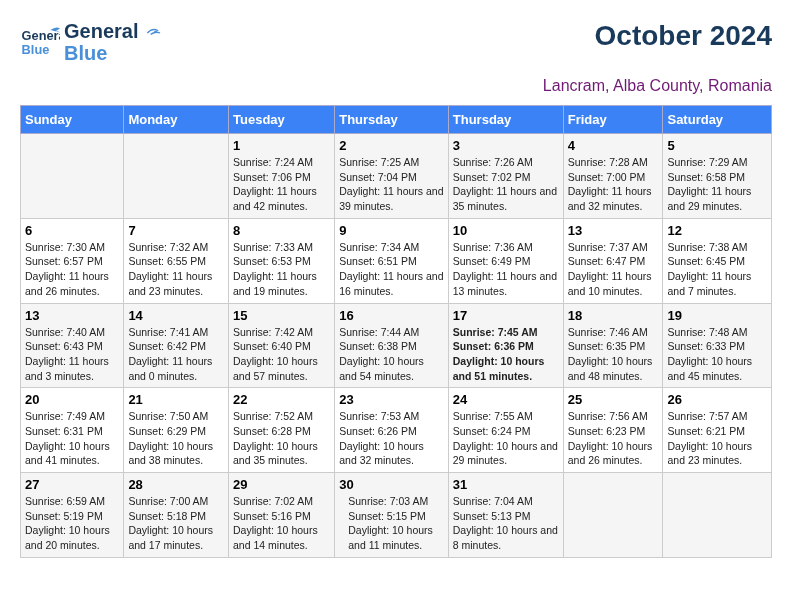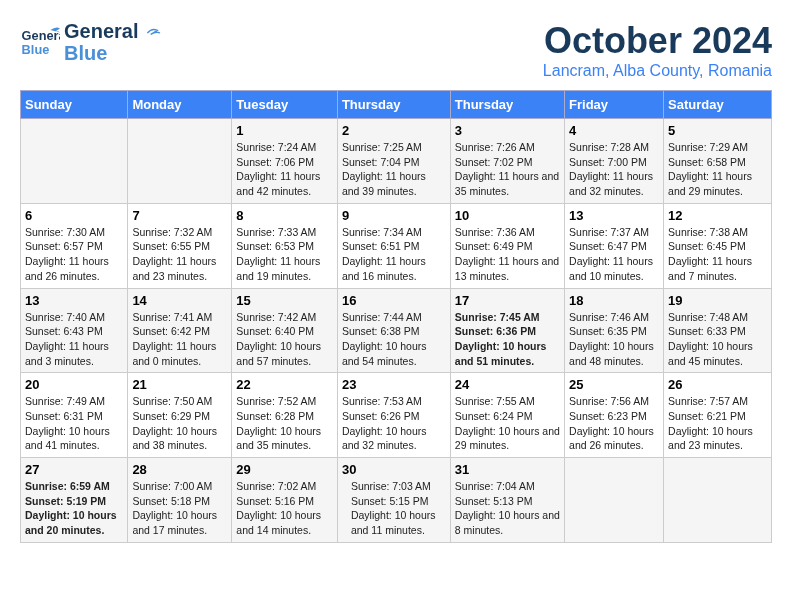--- a/index.html
+++ b/index.html
@@ -13,27 +13,28 @@
     .header {
       display: flex;
       justify-content: space-between;
       align-items: flex-start;
       margin-bottom: 10px;
     }
     .title-area {
       text-align: right;
     }
     .month-title {
-      font-size: 36px;
+      font-size: 28px;
       font-weight: bold;
       color: #1a3a5c;
     }
     .location {
       font-size: 16px;
-      color: #3b82f6;
+      color: #701a75;
+      margin-top: 25px;
     }
     table {
       width: 100%;
       border-collapse: collapse;
       font-size: 11px;
     }
     thead tr {
       background-color: #3b82f6;
     }
     thead th {
@@ -282,21 +283,21 @@
         <td>
           <div class="day-number">26</div>
           <div class="day-info" style="white-space: pre-line;">Sunrise: 7:57 AM
 Sunset: 6:21 PM
 Daylight: 10 hours and 23 minutes.</div>
         </td>
       </tr>
       <tr>
         <td>
           <div class="day-number">27</div>
-          <div class="day-info" style="white-space: pre-line; font-weight: bold;">Sunrise: 6:59 AM
+          <div class="day-info" style="white-space: pre-line;">Sunrise: 6:59 AM
 Sunset: 5:19 PM
 Daylight: 10 hours and 20 minutes.</div>
         </td>
         <td>
           <div class="day-number">28</div>
           <div class="day-info" style="white-space: pre-line;">Sunrise: 7:00 AM
 Sunset: 5:18 PM
 Daylight: 10 hours and 17 minutes.</div>
         </td>
         <td>

